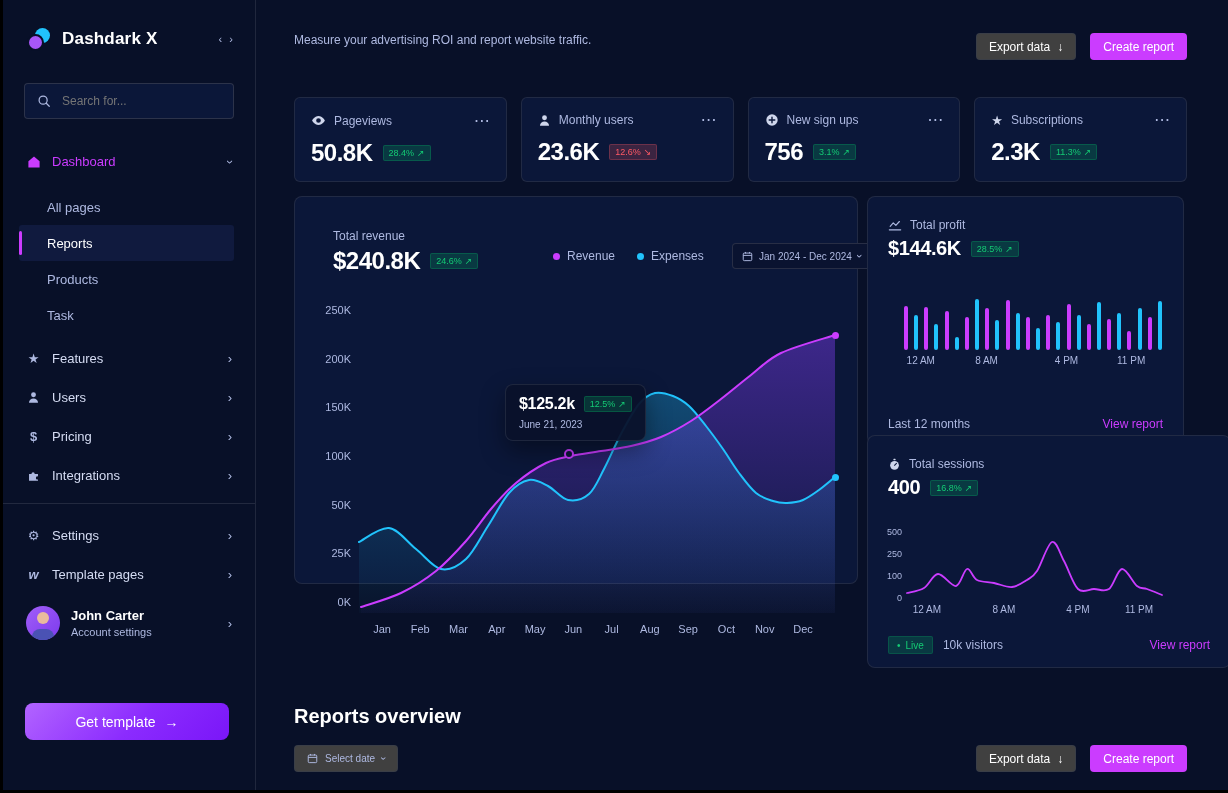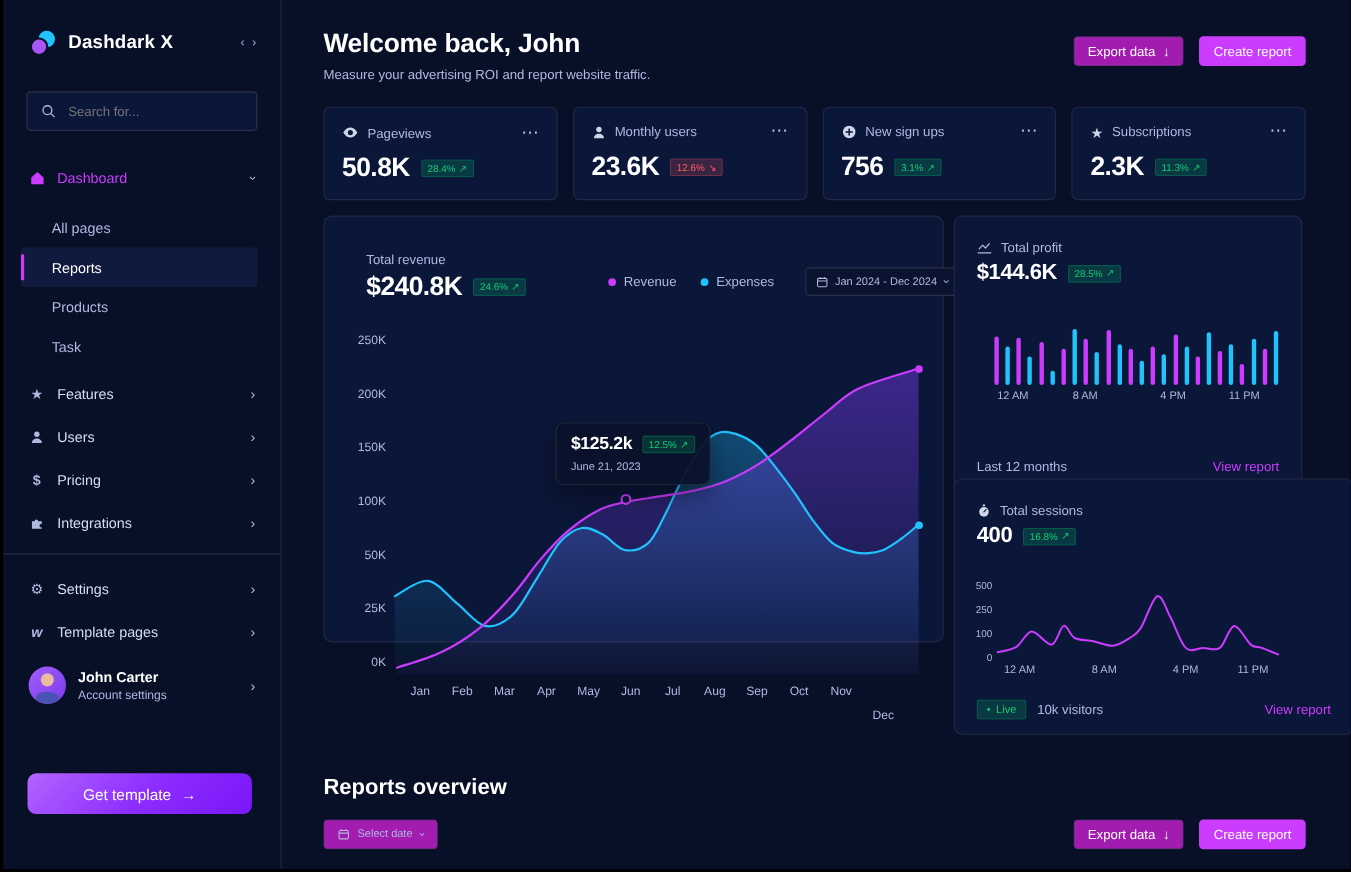--- a/index.html
+++ b/index.html
@@ -46,21 +46,21 @@
   .cta{position:absolute;left:22px;right:26px;bottom:50px;height:37px;border:0;border-radius:8px;
        background:linear-gradient(135deg,#B264FF 0%,#8B2BFE 55%,#7A16F8 100%);color:#fff;font-size:14px;
        display:flex;align-items:center;justify-content:center;gap:9px;cursor:pointer;font-family:inherit;}
 
   
   .main{position:absolute;left:254px;right:0;top:0;bottom:0;}
   .welcome{position:absolute;left:37px;top:26px;}
   .welcome h1{margin:0;font-size:24px;font-weight:700;letter-spacing:-.2px;}
   .welcome .sub{font-size:12px;color:#AEB9E1;margin-top:7px;}
   .actions{position:absolute;right:41px;top:33px;display:flex;gap:14px;}
-  .btn-dark{height:27px;padding:0 12px;background:#a21caf;border:1px solid rgba(52,59,79,.45);border-radius:4px;
+  .btn-dark{height:27px;padding:0 12px;background:#404040;border:1px solid rgba(52,59,79,.45);border-radius:4px;
             color:#fff;font-size:12px;display:inline-flex;align-items:center;gap:7px;cursor:pointer;
             font-family:inherit;}
   .btn-primary{height:27px;padding:0 13px;background:#CB3CFF;border:0;border-radius:4px;color:#fff;
             font-size:12px;display:inline-flex;align-items:center;cursor:pointer;font-family:inherit;}
 
   .stats{position:absolute;left:37px;right:41px;top:97px;display:flex;gap:14px;}
   .stat{flex:1;height:85px;background:#0B1739;border:1px solid rgba(52,59,79,.55);border-radius:6px;
         padding:15px 16px;}
   .stat-head{display:flex;align-items:center;gap:8px;color:#AEB9E1;font-size:12px;}
   .dots{margin-left:auto;color:#AEB9E1;font-size:16px;line-height:8px;cursor:pointer;}
@@ -240,21 +240,20 @@
 
     <button class="cta">
       <span>Get template</span>
       <span>→</span>
     </button>
   </aside>
 
   <main class="main">
 
     <div class="welcome">
-      <h1>Welcome back, John</h1>
       <div class="sub">Measure your advertising ROI and report website traffic.</div>
     </div>
     <div class="actions">
       <button class="btn-dark">
         <span>Export data</span>
         <span>↓</span>
       </button>
       <button class="btn-primary">
         <span>Create report</span>
       </button>
@@ -404,21 +403,21 @@
             <span style="left: 61.27px;">Feb</span>
             <span style="left: 99.54px;">Mar</span>
             <span style="left: 137.81px;">Apr</span>
             <span style="left: 176.08px;">May</span>
             <span style="left: 214.35px;">Jun</span>
             <span style="left: 252.62px;">Jul</span>
             <span style="left: 290.89px;">Aug</span>
             <span style="left: 329.16px;">Sep</span>
             <span style="left: 367.43px;">Oct</span>
             <span style="left: 405.7px;">Nov</span>
-            <span style="left: 443.97px; margin-top: 22px;">Dec</span>
+            <span style="left: 443.97px;">Dec</span>
           </div>
     </section>
 
     <section class="card" id="profit-card">
       <div class="cc-head">
         <svg class="ic" width="14" height="14" viewBox="0 0 16 16">
               <path d="M1.5 13.5h13" stroke="#AEB9E1" stroke-width="1.3" stroke-linecap="round"></path>
               <path d="M2.5 9.5 6 5.5l3 3 4-4.5" fill="none" stroke="#AEB9E1" stroke-width="1.3" stroke-linecap="round" stroke-linejoin="round"></path>
             </svg>
         <span>Total profit</span>

